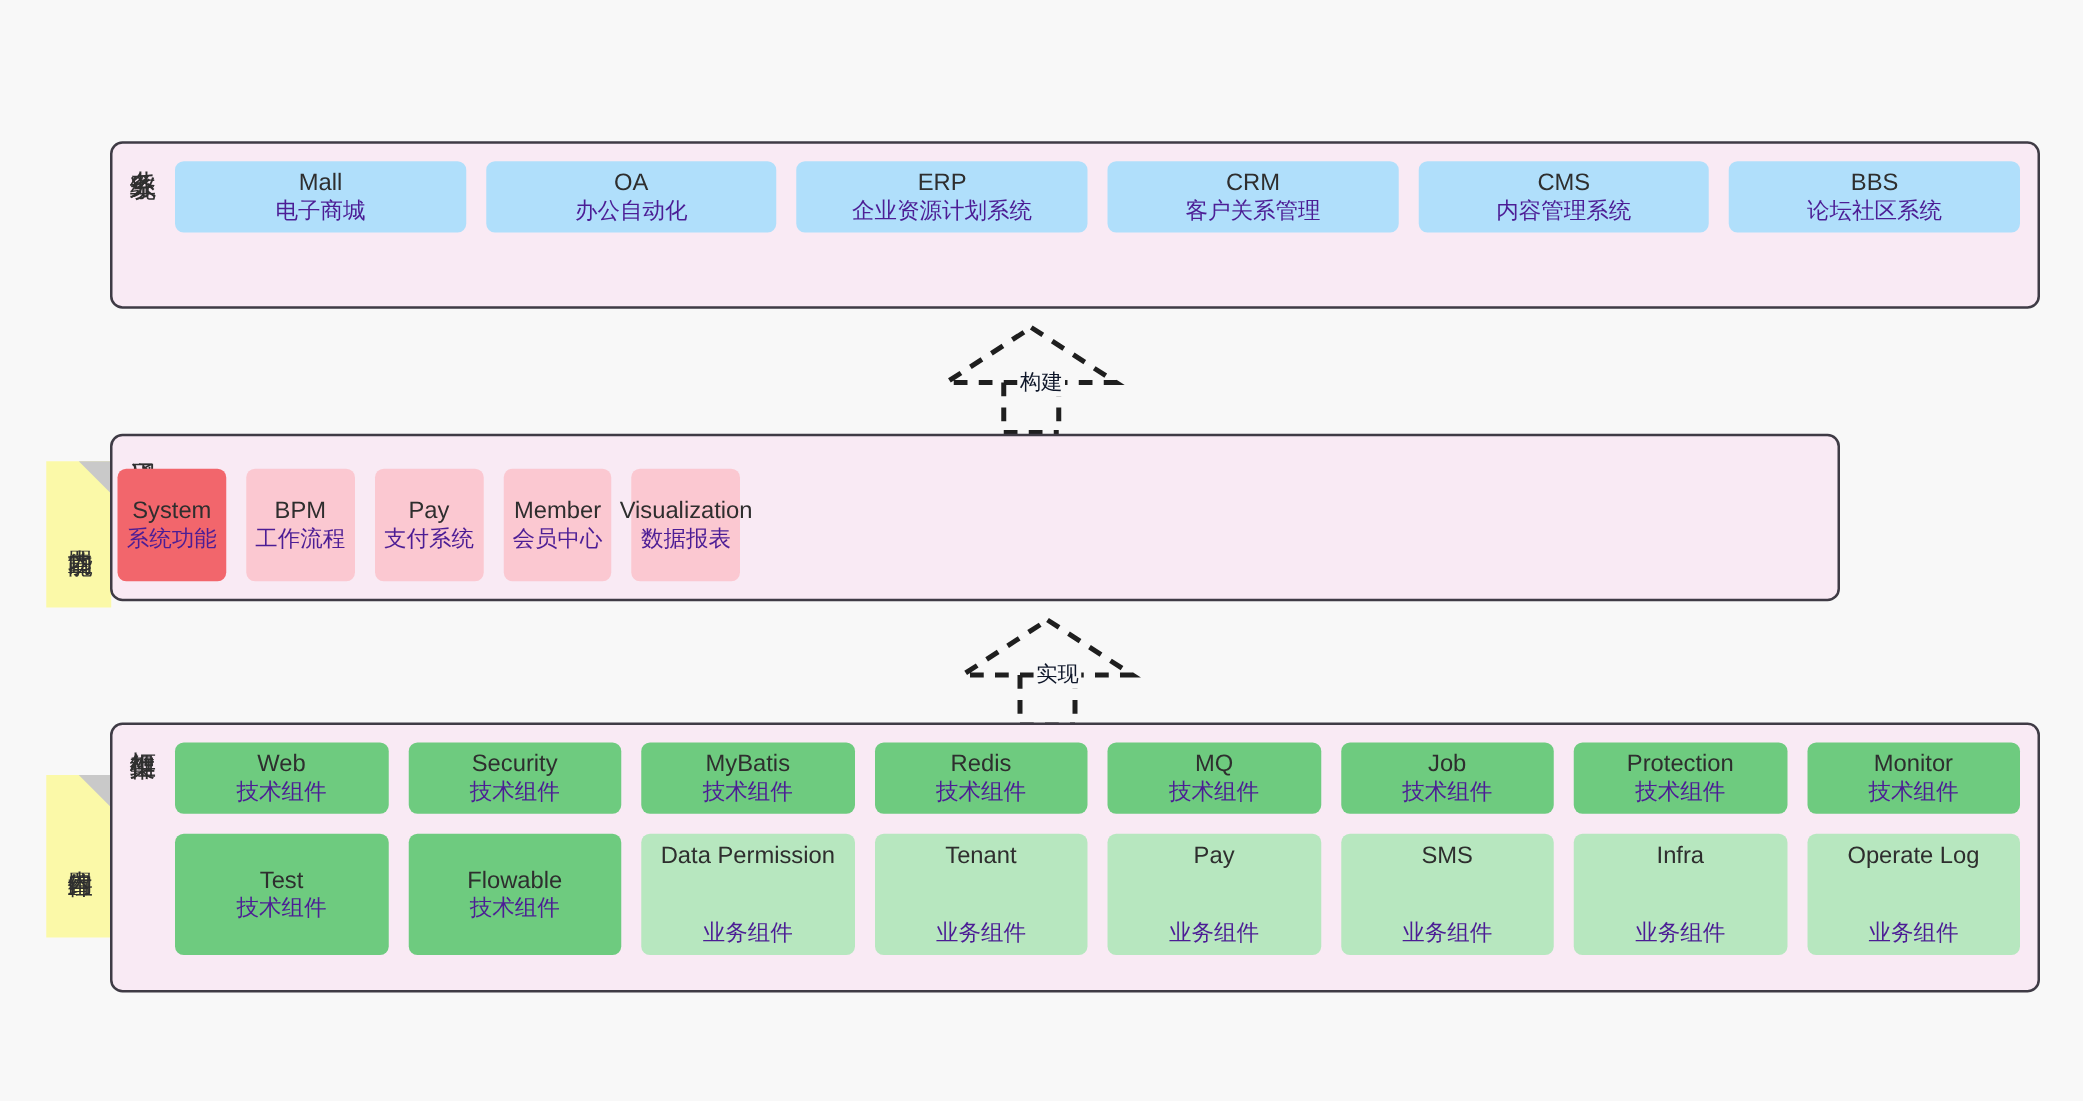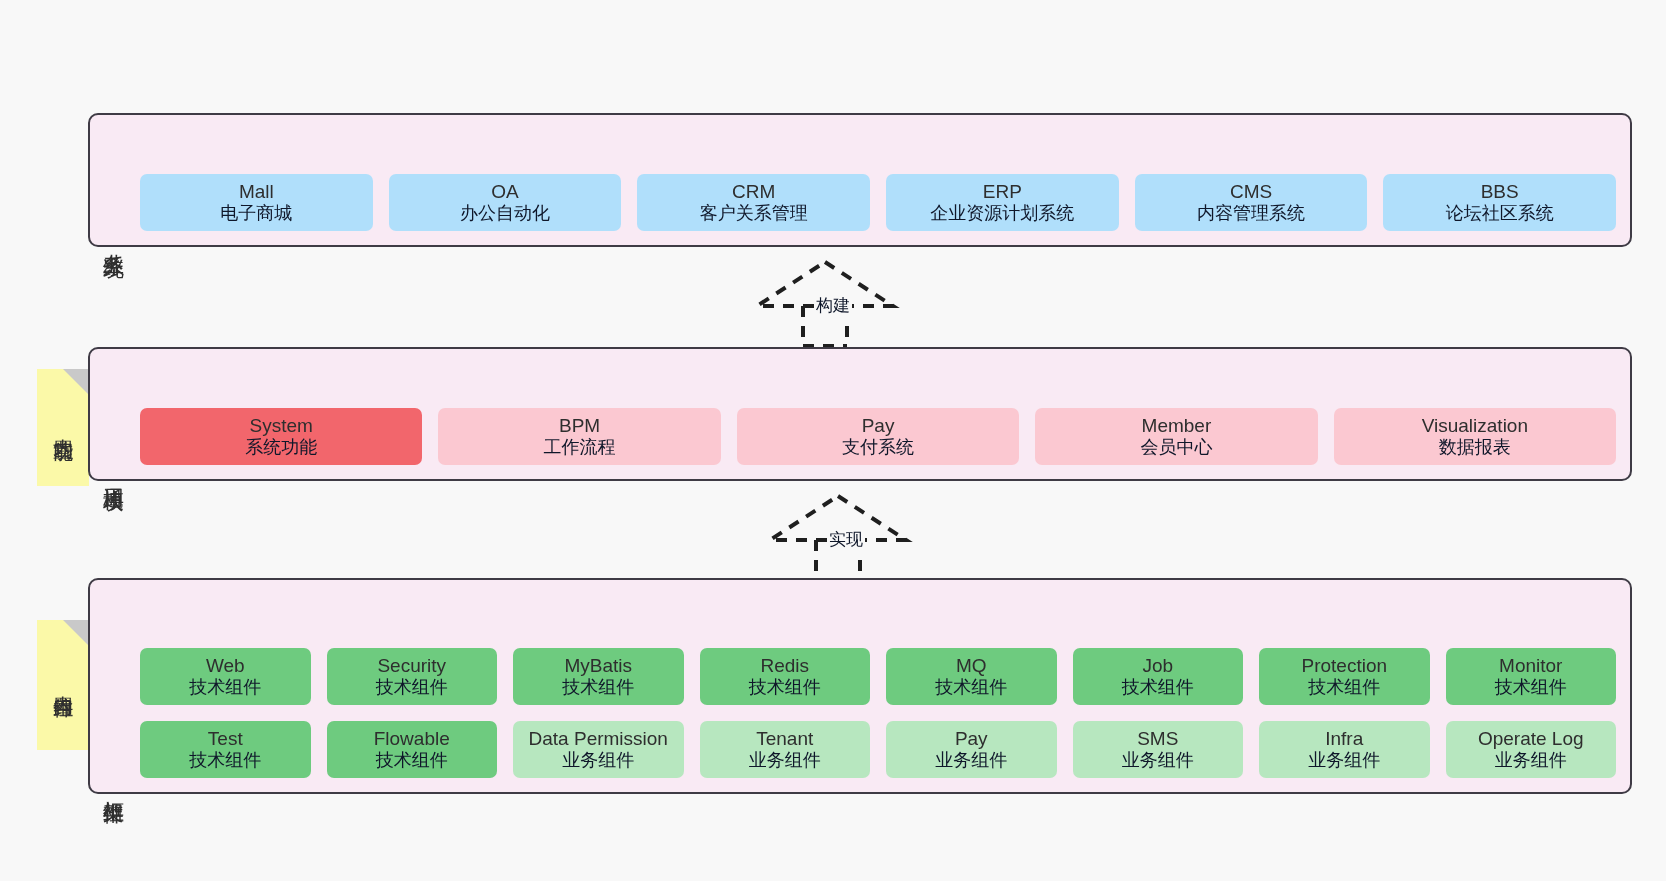--- a/index.html
+++ b/index.html
@@ -17,21 +17,21 @@
     overflow: hidden;
   }
 
   
   .layer-panel {
     position: absolute;
     border: 2px solid #3f3b45;
     border-radius: 10px;
     background: #f9eaf4;
     display: flex;
-    align-items: flex-end;
+    align-items: flex-start;
   }
   .layer-title {
     flex: 0 0 auto;
     width: 46px;
     display: flex;
     align-items: center;
     justify-content: center;
     font-size: 21px;
     color: #2f2f2f;
     letter-spacing: 1px;
@@ -61,28 +61,28 @@
     display: flex;
     flex-direction: column;
     align-items: center;
     justify-content: center;
     text-align: center;
     line-height: 1.22;
     padding: 6px 4px;
     min-width: 0;
   }
   .card .t1 { font-size: 19px; color: #2e2e2e; }
-  .card .t2 { font-size: 18px; color: #0f172a; }
+  .card .t2 { font-size: 18px; color: #4c1d95; }
 
   
   .c-blue        { background: #b0dffb; }
   .c-red         { background: #f2666c; }
   .c-pink        { background: #fbc8d1; }
   .c-green-dark  { background: #6ecb7f; }
-  .c-green-light { background: #b7e7bf; }
+  .c-green-light { background: #b7e7bf; gap: 40px; }
 
   
   .sticky {
     position: absolute;
     background: #fbf9a8;
     display: flex;
     align-items: center;
     justify-content: center;
     font-size: 20px;
     color: #2f2f2f;
@@ -125,26 +125,26 @@
       <div class="card-row">
         <div class="card c-blue">
           <span class="t1">Mall</span>
           <span class="t2">电子商城</span>
         </div>
         <div class="card c-blue">
           <span class="t1">OA</span>
           <span class="t2">办公自动化</span>
         </div>
         <div class="card c-blue">
+          <span class="t1">ERP</span>
+          <span class="t2">企业资源计划系统</span>
+        </div>
+        <div class="card c-blue">
           <span class="t1">CRM</span>
           <span class="t2">客户关系管理</span>
-        </div>
-        <div class="card c-blue">
-          <span class="t1">ERP</span>
-          <span class="t2">企业资源计划系统</span>
         </div>
         <div class="card c-blue">
           <span class="t1">CMS</span>
           <span class="t2">内容管理系统</span>
         </div>
         <div class="card c-blue">
           <span class="t1">BBS</span>
           <span class="t2">论坛社区系统</span>
         </div>
       </div>
@@ -159,21 +159,21 @@
       <path d="M 48 48 L 48 88 M 92 48 L 92 88 M 48 88 L 92 88" fill="none" stroke="#1f1f1f" stroke-width="4" stroke-dasharray="11 9"></path>
     </svg>
     <span class="arrow-label" style="left:59px; top:36px;">构建</span>
   </div>
 
   <div class="sticky" style="left:37px; top:369px; width:52px; height:117px;">
     <span class="fold"></span>
     <span>内置功能</span>
   </div>
 
-  <div class="layer-panel" style="left:88px; top:347px; width:1544px; height:134px;">
+  <div class="layer-panel" style="left:88px; top:347px; width:1384px; height:134px;flex-direction:column;">
     <div class="layer-title">通用模块</div>
     <div class="cards">
       <div class="card-row">
         <div class="card c-red">
           <span class="t1">System</span>
           <span class="t2">系统功能</span>
         </div>
         <div class="card c-pink">
           <span class="t1">BPM</span>
           <span class="t2">工作流程</span>

